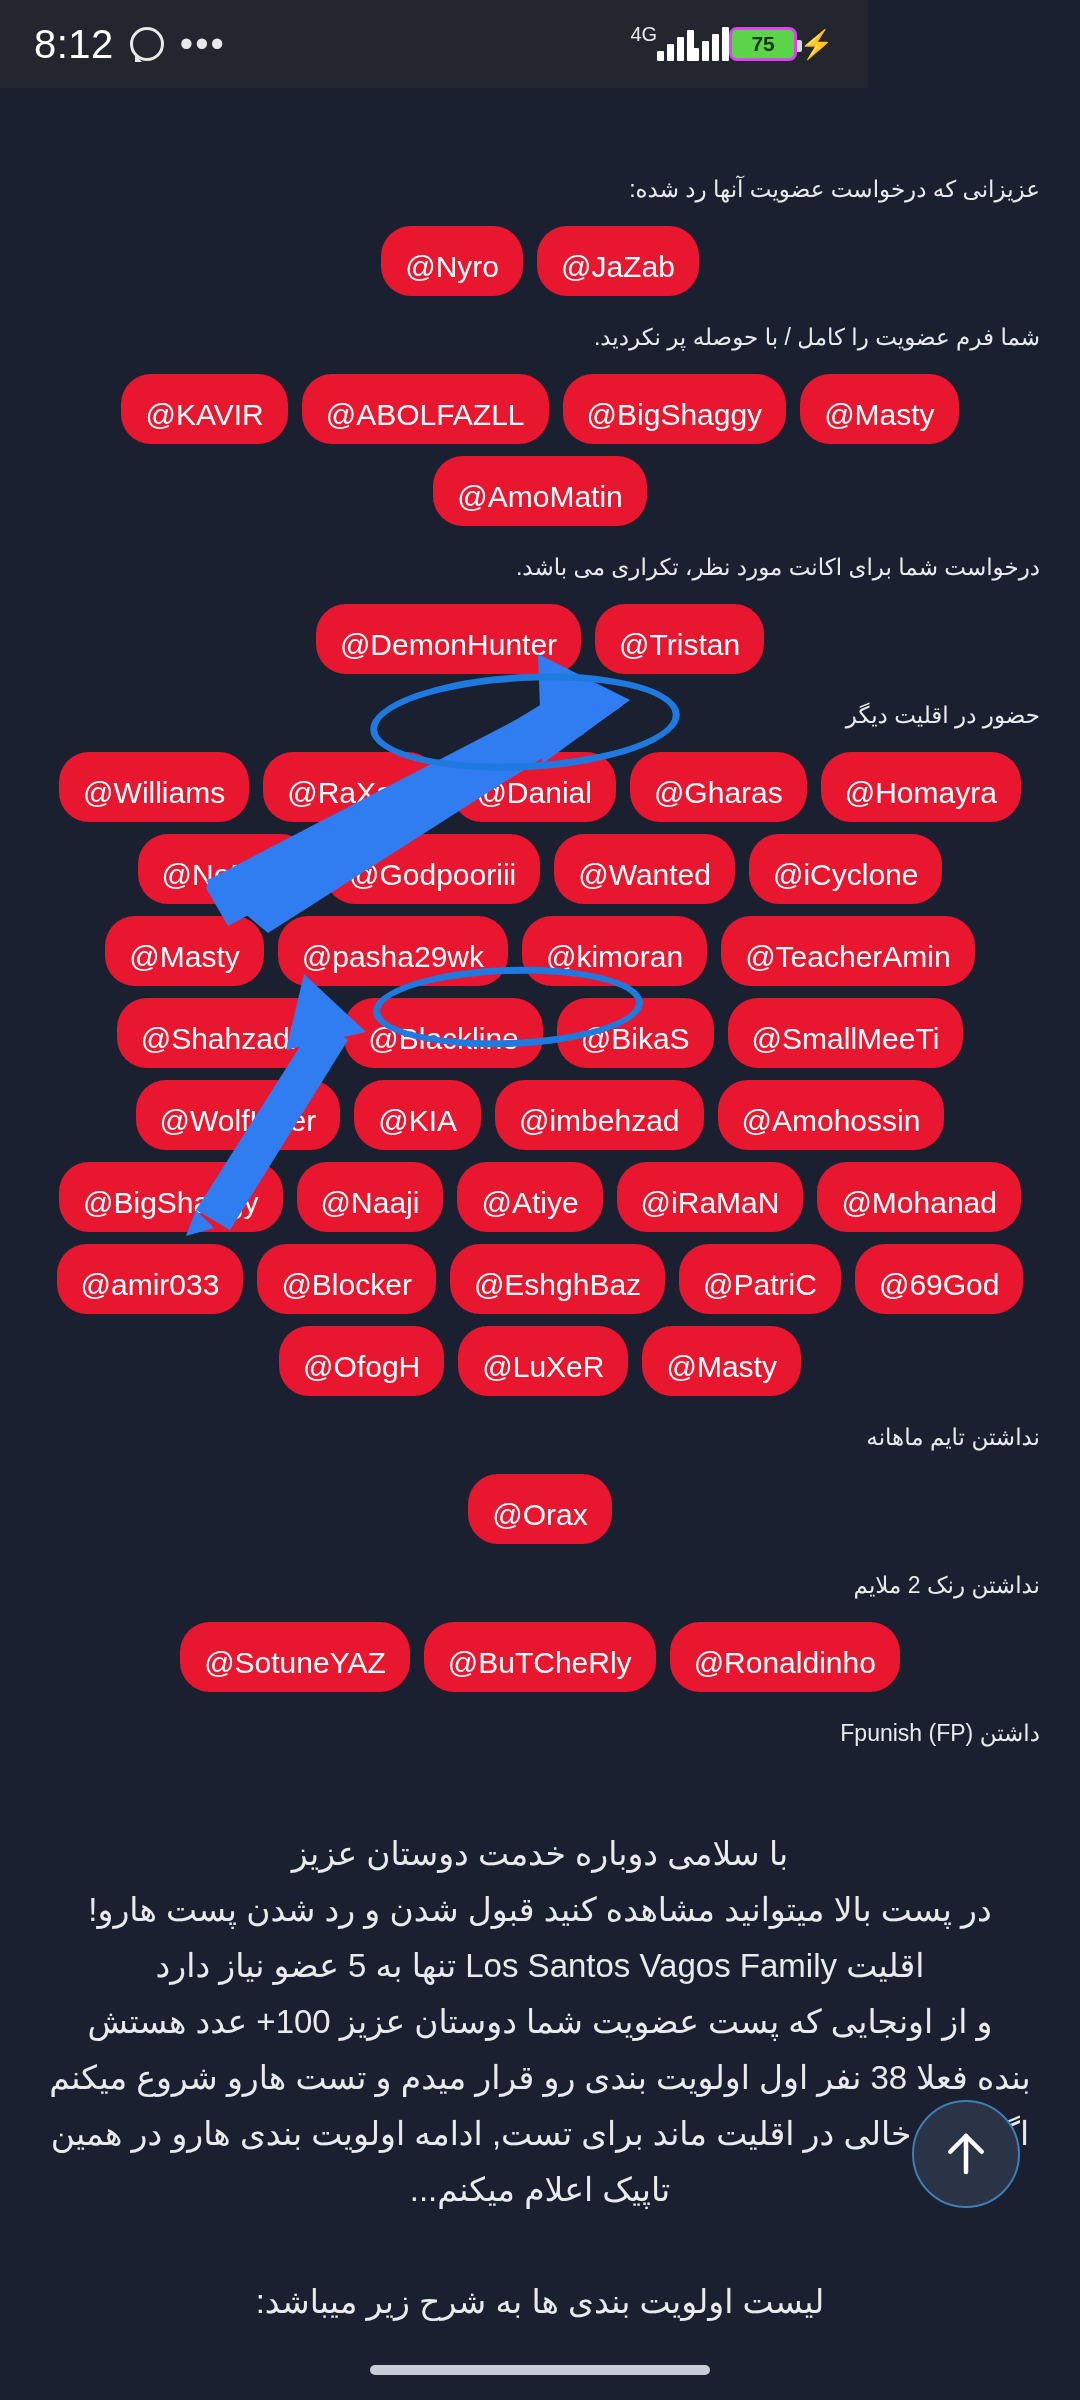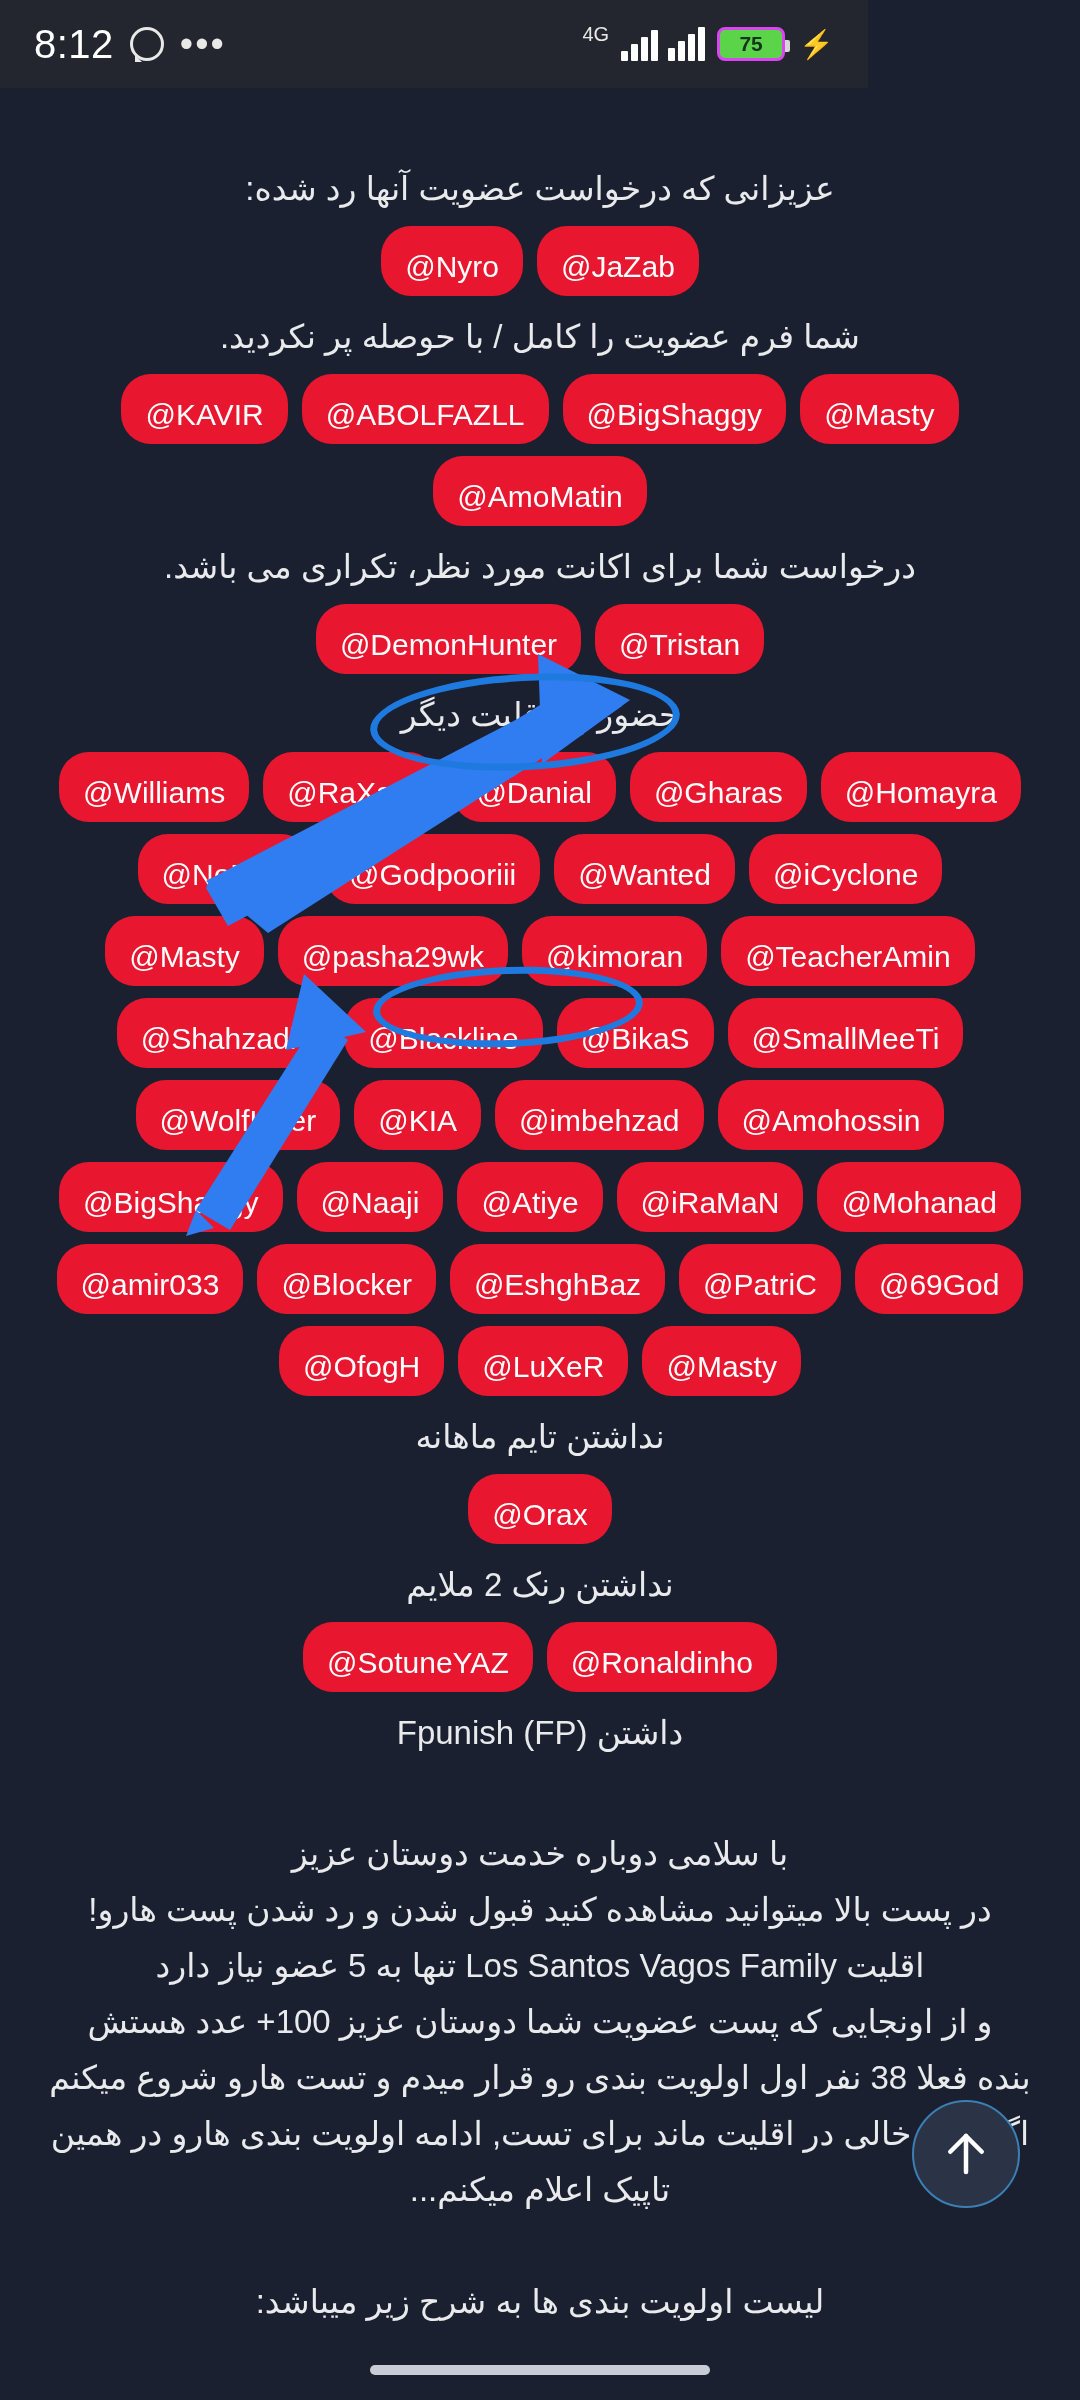--- a/index.html
+++ b/index.html
@@ -35,21 +35,21 @@
   }
   .wa-icon::after {
     content: "";
     position: absolute; bottom: -4px; left: 2px;
     width: 0; height: 0;
     border-left: 7px solid #e8e8e8;
     border-top: 7px solid transparent;
     border-bottom: 0 solid transparent;
   }
   .dots-icon { font-size: 38px; line-height: 20px; letter-spacing: 2px; color: #e8e8e8; }
-  .status-right { display: flex; align-items: center; gap: 12px; }
+  .status-right { display: flex; align-items: center; gap: 0; }
   .net-label { font-size: 20px; color: #e8e8e8; position: relative; top: -10px; }
   .signal { display: flex; align-items: flex-end; gap: 3px; height: 34px; }
   .signal i { display: block; width: 7px; background: #ffffff; border-radius: 1px; }
   .signal i:nth-child(1) { height: 10px; }
   .signal i:nth-child(2) { height: 17px; }
   .signal i:nth-child(3) { height: 24px; }
   .signal i:nth-child(4) { height: 31px; }
   .signal2 { display: flex; align-items: flex-end; gap: 3px; height: 34px; margin-left: -2px;}
   .signal2 i { display: block; width: 7px; background: #ffffff; border-radius: 1px; }
   .signal2 i:nth-child(1) { height: 13px; }
@@ -78,22 +78,21 @@
     width: 1044px;
     height: 2252px;
     background: #1b2030;
     overflow: hidden;
   }
 
   .content { padding: 60px 22px 0 22px; }
 
   .line {
     color: #e9eaec;
-    font-size: 33px;
-    text-align: center;
+    font-size: 23px;
     line-height: 54px;
     margin: 14px 0 10px 0;
   }
 
   .tag-row {
     display: flex;
     flex-wrap: wrap;
     justify-content: center;
     gap: 12px 14px;
     margin: 8px 0 10px 0;
@@ -248,20 +247,21 @@
     </div>
 
     <div class="line">نداشتن تایم ماهانه</div>
     <div class="tag-row">
       <span class="tag">@Orax</span>
     </div>
 
     <div class="line">نداشتن رنک 2 ملایم</div>
     <div class="tag-row">
       <span class="tag">@Ronaldinho</span>
+      <span class="tag">@BuTCheRly</span>
       <span class="tag">@SotuneYAZ</span>
     </div>
 
     <div class="line">داشتن (FP) Fpunish</div>
 
     <div class="gap"></div>
 
     <div class="para">
       <p>با سلامی دوباره خدمت دوستان عزیز</p>
       <p>در پست بالا میتوانید مشاهده کنید قبول شدن و رد شدن پست هارو!</p>

